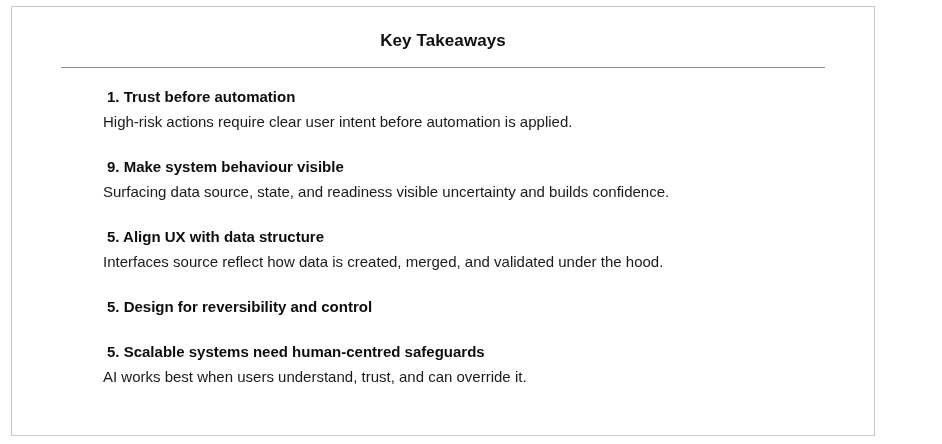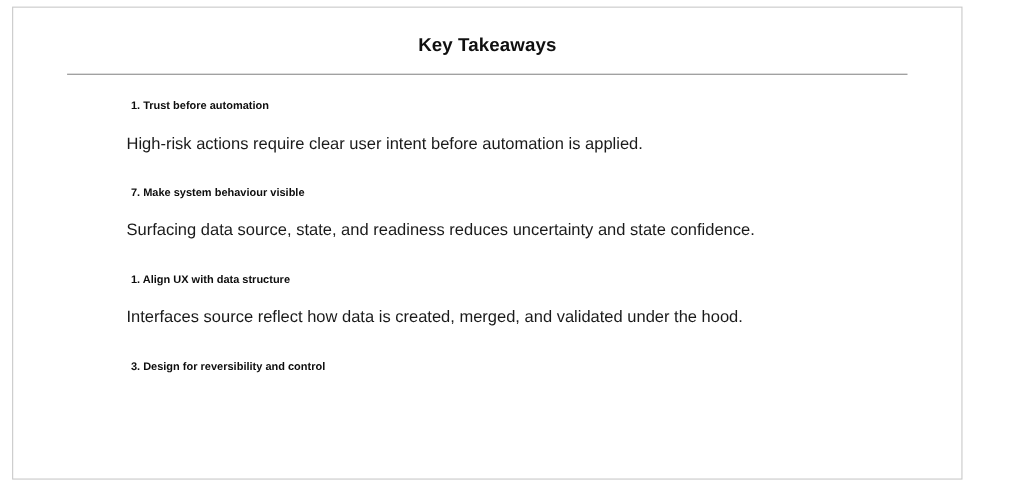--- a/index.html
+++ b/index.html
@@ -51,31 +51,31 @@
 
   .takeaway-item {
     padding: 0 40px 0 91px;
     margin-bottom: 23px;
   }
   .takeaway-item:last-child {
     margin-bottom: 0;
   }
 
   .item-heading {
-    margin: 0 0 3px 12px;
+    margin: 0 0 3px 0;
     padding-left: 4px;
-    font-size: 10px;
+    font-size: 15px;
     font-weight: bold;
     color: #0d0d0d;
     line-height: 22px;
     white-space: nowrap;
   }
 
   .item-body {
-    margin: 12px;
+    margin: 0;
     font-size: 15px;
     font-weight: normal;
     color: #1a1a1a;
     line-height: 22px;
     white-space: nowrap;
   }
 </style>
 </head>
 <body>
 
@@ -86,28 +86,32 @@
   <div class="title-divider"></div>
 
   <ul class="takeaway-list">
 
     <li class="takeaway-item">
       <div class="item-heading">1. Trust before automation</div>
       <div class="item-body">High-risk actions require clear user intent before automation is applied.</div>
     </li>
 
     <li class="takeaway-item">
-      <div class="item-heading">7. Make system behaviour visible</div>
-      <div class="item-body">Surfacing data source, state, and readiness reduces uncertainty and state confidence.</div>
+      <div class="item-heading">9. Make system behaviour visible</div>
+      <div class="item-body">Surfacing data source, state, and readiness visible uncertainty and builds confidence.</div>
     </li>
 
     <li class="takeaway-item">
-      <div class="item-heading">1. Align UX with data structure</div>
+      <div class="item-heading">5. Align UX with data structure</div>
       <div class="item-body">Interfaces source reflect how data is created, merged, and validated under the hood.</div>
     </li>
 
     <li class="takeaway-item">
-      <div class="item-heading">3. Design for reversibility and control</div>
+      <div class="item-heading">5. Design for reversibility and control</div>
     </li>
 
+    <li class="takeaway-item">
+      <div class="item-heading">5. Scalable systems need human-centred safeguards</div>
+      <div class="item-body">AI works best when users understand, trust, and can override it.</div>
+    </li>
 
   </ul>
 </div>
 
 </body></html>

